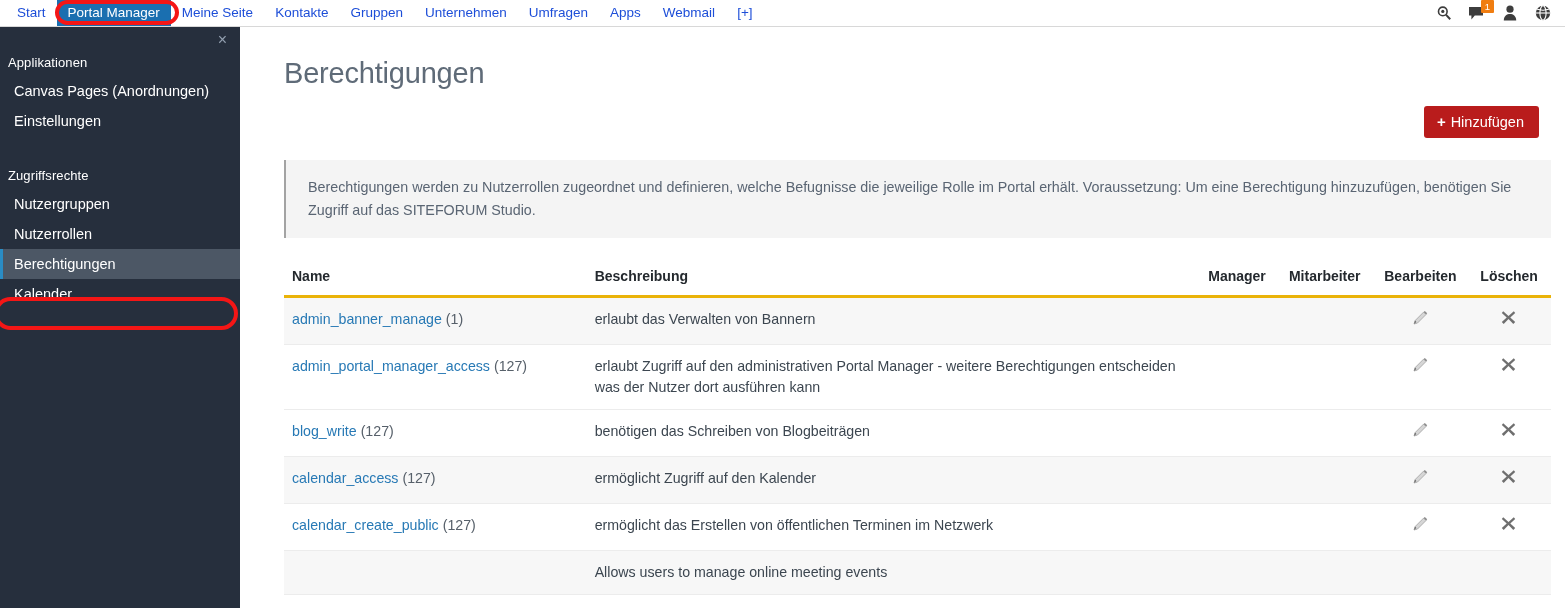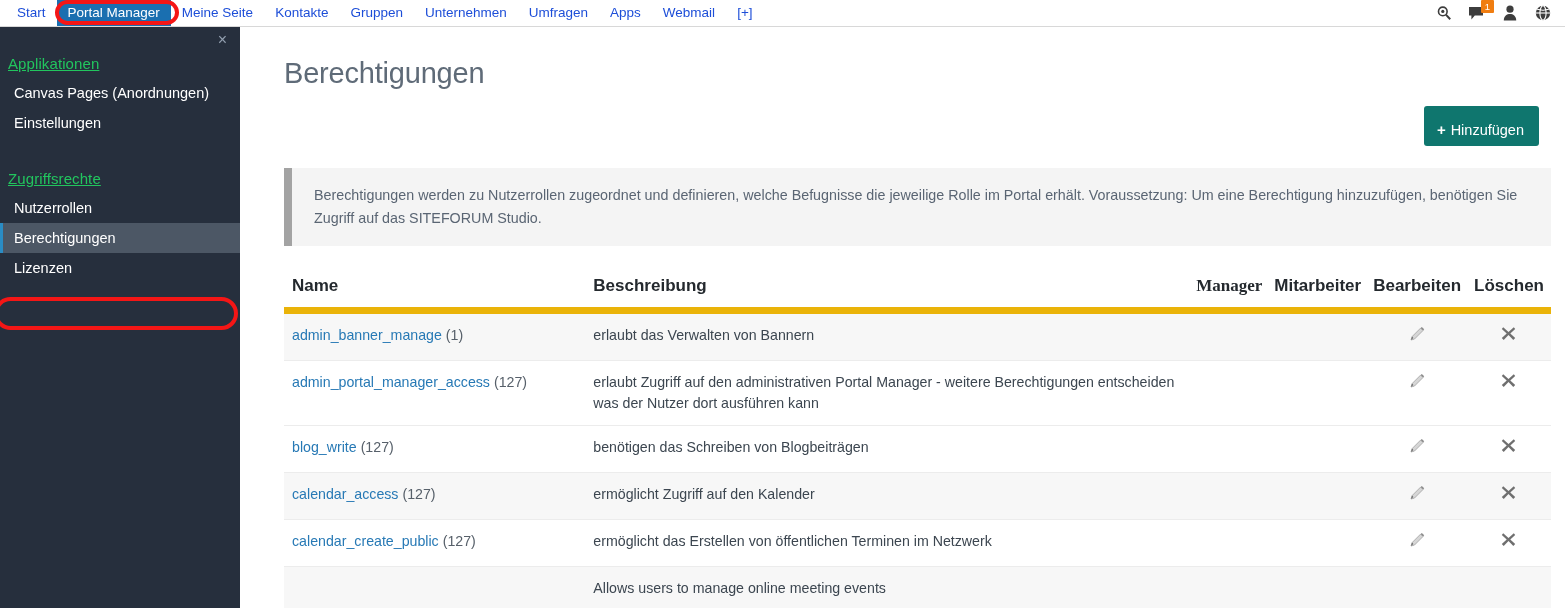--- a/index.html
+++ b/index.html
@@ -73,27 +73,26 @@
   }
   .sidebar-close {
     position: absolute;
     top: 4px; right: 13px;
     font-size: 16px;
     color: #93a0b0;
     cursor: pointer;
     line-height: 18px;
   }
   .side-group {
-    color: #22c55e;
-    font-size: 15px;
+    color: #ffffff;
+    font-size: 13px;
     padding: 0 0 0 8px;
     margin-top: 32px;
     margin-bottom: 6px;
     letter-spacing: 0.1px;
-    text-decoration: underline;
   }
   .side-group.first { margin-top: 28px; }
   .side-item {
     position: relative;
     font-size: 14.5px;
     color: #ffffff;
     padding: 7px 10px 7px 14px;
     cursor: pointer;
     white-space: nowrap;
   }
@@ -123,64 +122,64 @@
     margin: 0;
     padding: 30px 0 0 44px;
     letter-spacing: -0.2px;
   }
   .btn-row {
     padding: 16px 26px 0 0;
     text-align: right;
   }
   .btn-add {
     display: inline-block;
-    background: #0f766e;
+    background: #b91c1c;
     color: #ffffff;
     font-size: 14.5px;
     border: none;
     border-radius: 3px;
-    padding: 15px 15px 8px 13px;
+    padding: 7px 15px 8px 13px;
     cursor: pointer;
     font-family: "Liberation Sans", sans-serif;
   }
   .btn-add .plus {
     font-weight: bold;
     font-size: 15px;
     margin-right: 5px;
   }
 
   .notice {
     margin: 22px 14px 0 44px;
     background: #f4f4f4;
-    border-left: 8px solid #a3a3a3;
+    border-left: 2px solid #a3a3a3;
     padding: 16px 20px 16px 22px;
     color: #5a6573;
     font-size: 14.3px;
     line-height: 23px;
   }
 
   
   table.perm {
     margin: 24px 14px 0 44px;
     width: 1267px;
     border-collapse: collapse;
     font-size: 14.2px;
   }
   table.perm th {
     text-align: left;
-    font-size: 17px;
+    font-size: 14px;
     font-weight: bold;
     color: #24292e;
     padding: 6px 6px 11px 6px;
-    border-bottom: 7px solid #eab308;
+    border-bottom: 3px solid #eab308;
     white-space: nowrap;
   }
   table.perm th.c-name { width: 307px; padding-left: 8px; }
   table.perm th.c-desc { width: 622px; }
-  table.perm th.c-mgr  { width: 78px;  text-align: center; font-family: Liberation Serif, serif; }
+  table.perm th.c-mgr  { width: 78px;  text-align: center; }
   table.perm th.c-emp  { width: 98px;  text-align: center; margin-top: 38px; }
   table.perm th.c-edit { width: 94px;  text-align: center; }
   table.perm th.c-del  { width: 84px;  text-align: center; }
 
   table.perm td {
     padding: 11px 6px 11px 6px;
     border-bottom: 1px solid #ececec;
     color: #3c4650;
     vertical-align: top;
     line-height: 21px;
@@ -271,23 +270,24 @@
   </div>
 </div>
 
 <div class="sidebar">
   <div class="sidebar-close">×</div>
   <div id="sidebar-groups">
       <div class="side-group first">Applikationen</div>
       <div class="side-item">Canvas Pages (Anordnungen)</div>
       <div class="side-item">Einstellungen</div>
       <div class="side-group">Zugriffsrechte</div>
+      <div class="side-item">Nutzergruppen</div>
       <div class="side-item">Nutzerrollen</div>
       <div class="side-item active">Berechtigungen</div>
-      <div class="side-item">Lizenzen</div>
+      <div class="side-item">Kalender</div>
     </div>
 </div>
 
 <div class="main">
 
   <h1 class="page-title">Berechtigungen</h1>
 
   <div class="btn-row">
     <button class="btn-add">
       <span class="plus">+</span><span>Hinzufügen</span>

